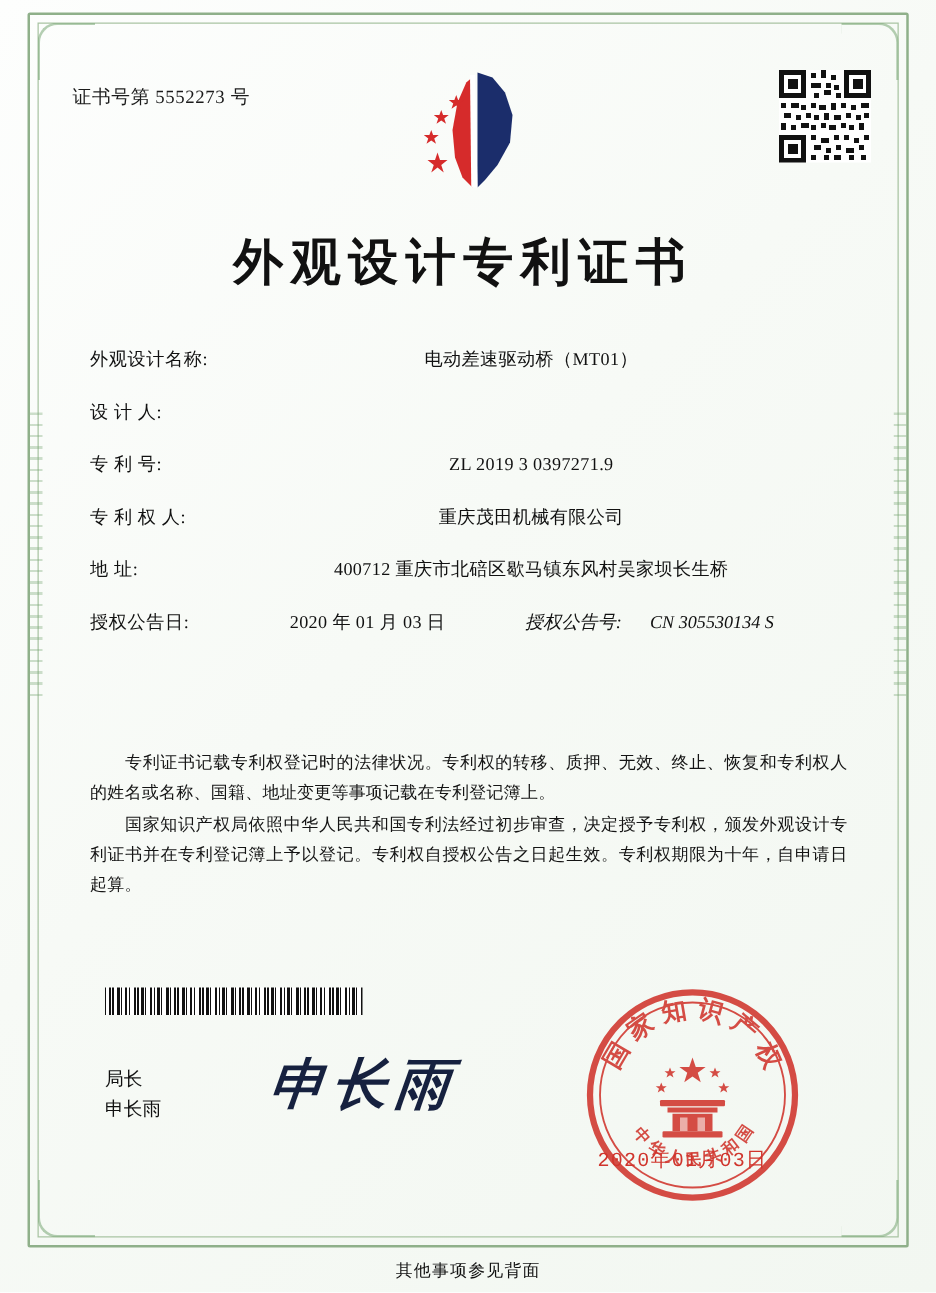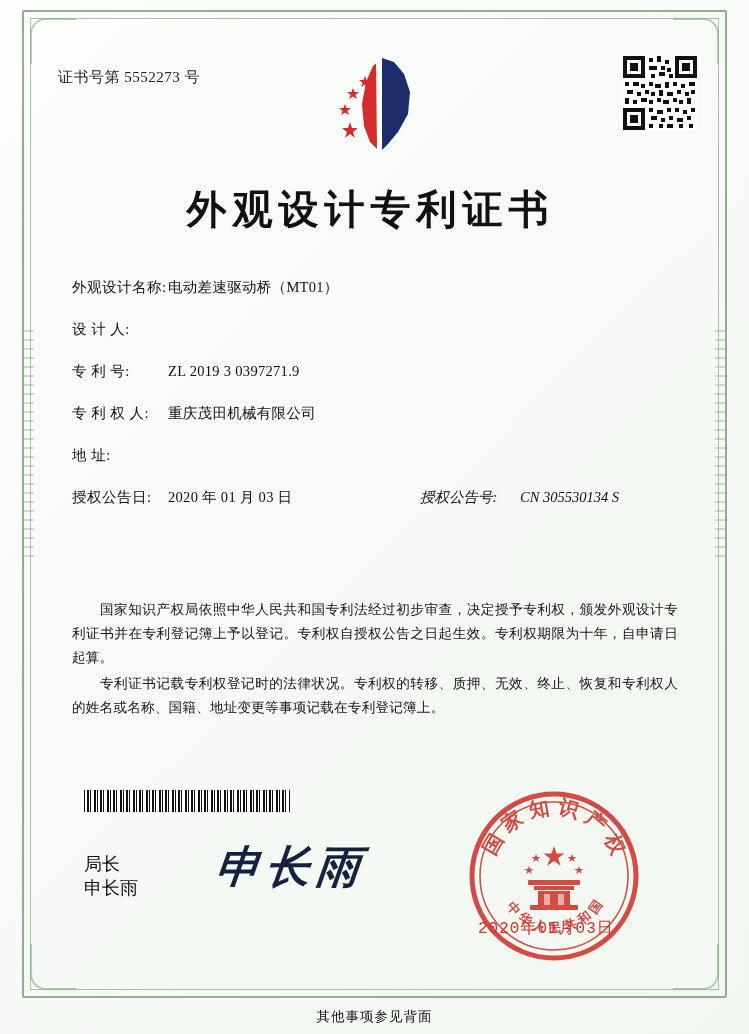--- a/index.html
+++ b/index.html
@@ -100,20 +100,21 @@
   }
   .field-label {
     width: 96px;
     flex: 0 0 96px;
     letter-spacing: .5px;
     white-space: nowrap;
   }
   .field-value {
     flex: 1 1 auto;
     letter-spacing: .3px;
+    text-align: center;
   }
   .field-row.dual .field-value { flex: 0 0 auto; width: 252px; }
   .field-label2 {
     width: 100px;
     flex: 0 0 100px;
     white-space: nowrap;
     font-style: italic;
   }
   .field-value2 { flex: 1 1 auto; font-style: italic; }
 
@@ -140,21 +141,21 @@
        #111 0px, #111 1px, #fff 1px, #fff 3px,
        #111 3px, #111 5px, #fff 5px, #fff 6px,
        #111 6px, #111 7px, #fff 7px, #fff 10px,
        #111 10px, #111 12px, #fff 12px, #fff 13px);
   }
 
   
   .sig-label {
     position: absolute;
     left: 84px; top: 852px;
-    font-size: 18px;
+    font-size: 15px;
     line-height: 24px;
     color: #111;
   }
   .sig-hand {
     position: absolute;
     left: 216px; top: 838px;
     font-family: "Liberation Serif","DejaVu Serif",serif;
     font-size: 44px;
     font-style: italic;
     font-weight: bold;
@@ -314,34 +315,35 @@
     </div>
 
 
     <div class="field-row">
       <div class="field-label">专 利 权 人:</div>
       <div class="field-value">重庆茂田机械有限公司</div>
     </div>
 
     <div class="field-row">
       <div class="field-label">地        址:</div>
+      <div class="field-value">400712 重庆市北碚区歇马镇东风村吴家坝长生桥</div>
     </div>
 
     <div class="field-row dual">
       <div class="field-label">授权公告日:</div>
       <div class="field-value">2020 年 01 月 03 日</div>
       <div class="field-label2">授权公告号:</div>
       <div class="field-value2">CN 305530134 S</div>
     </div>
 
   </div>
 
   <div class="body-text">
+    <p>专利证书记载专利权登记时的法律状况。专利权的转移、质押、无效、终止、恢复和专利权人的姓名或名称、国籍、地址变更等事项记载在专利登记簿上。</p>
     <p>国家知识产权局依照中华人民共和国专利法经过初步审查，决定授予专利权，颁发外观设计专利证书并在专利登记簿上予以登记。专利权自授权公告之日起生效。专利权期限为十年，自申请日起算。</p>
-    <p>专利证书记载专利权登记时的法律状况。专利权的转移、质押、无效、终止、恢复和专利权人的姓名或名称、国籍、地址变更等事项记载在专利登记簿上。</p>
   </div>
 
   <div class="barcode"></div>
 
   <div class="sig-label">
     <div>局长</div>
     <div>申长雨</div>
   </div>
 
   <div class="sig-hand">申长雨</div>

